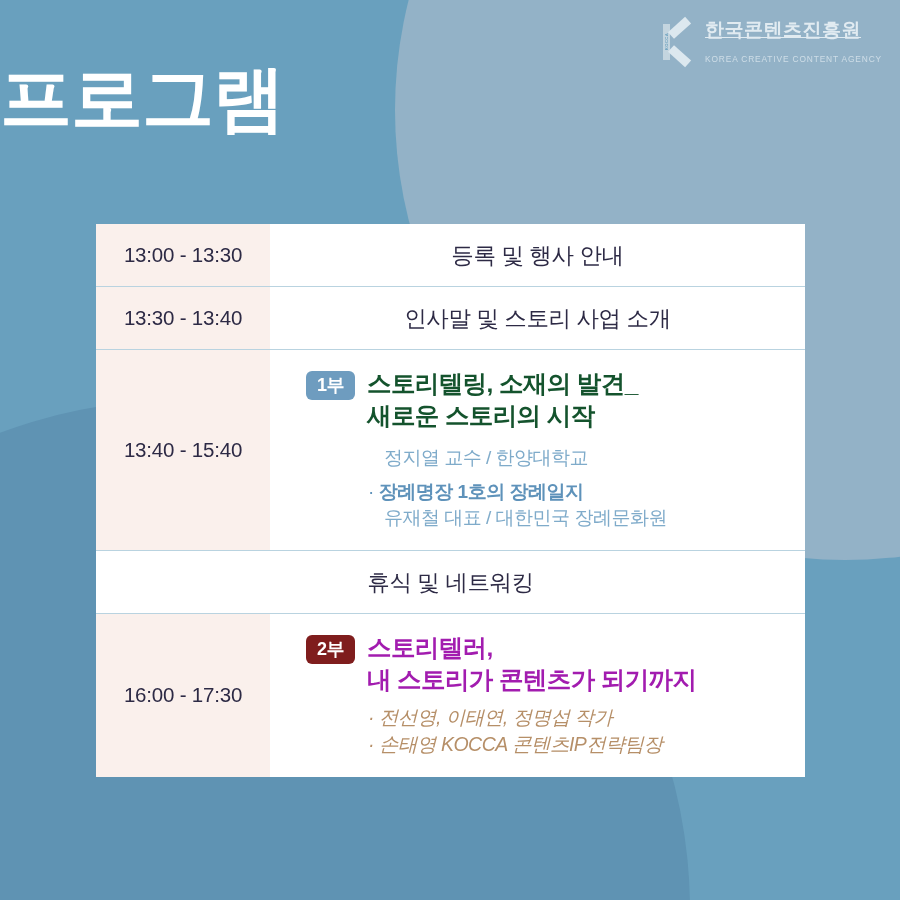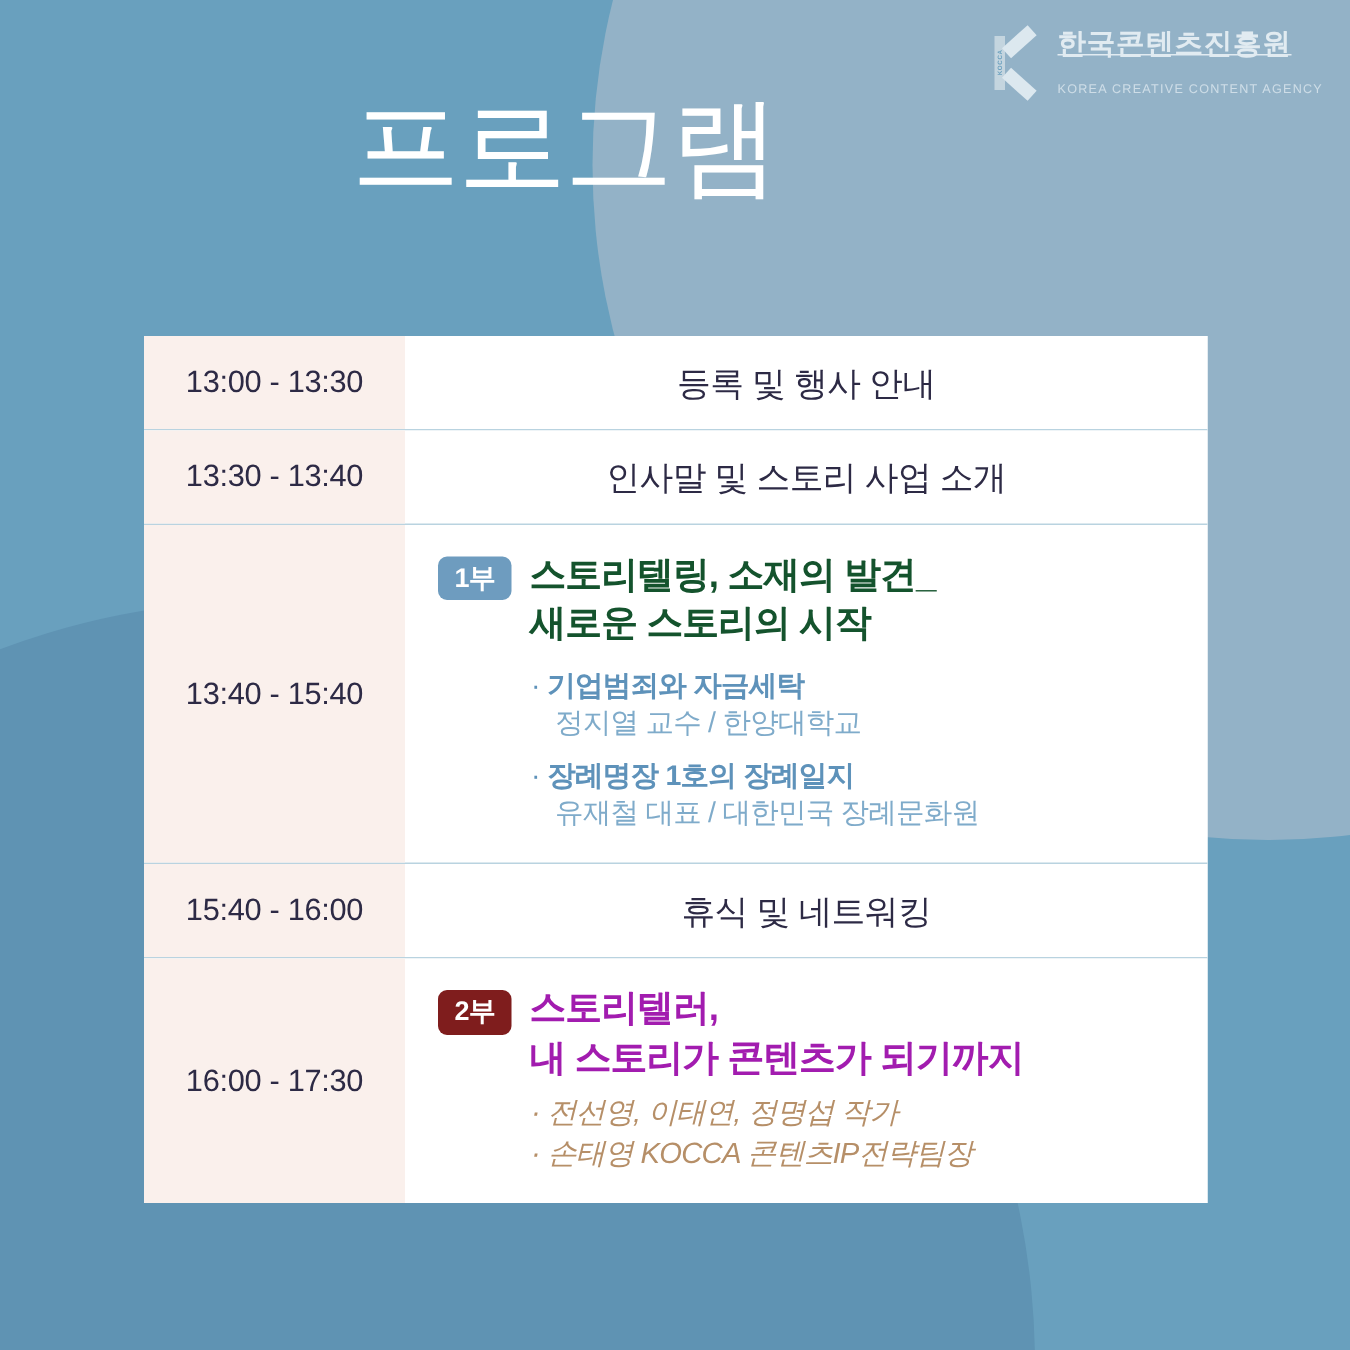--- a/index.html
+++ b/index.html
@@ -121,23 +121,23 @@
     display: block;
     margin-top: 16px;
   }
 
   
   #page-title {
     position: absolute;
     top: 62px;
     left: 0;
     width: 753px;
-    text-align: center;
+    text-align: left;
     font-size: 72px;
-    font-weight: normal;
+    font-weight: bold;
     color: #ffffff;
     letter-spacing: -1px;
     line-height: 1;
   }
 
   
   #schedule {
     position: absolute;
     left: 96px;
     top: 224px;
@@ -177,21 +177,21 @@
   }
 
   .row-simple { height: 62px; }
   .row-simple .content-cell {
     font-size: 22.5px;
     color: #2d2a45;
     letter-spacing: -.4px;
     text-align: center;
   }
 
-  .row-session .content-cell { padding: 18px 22px 20px; justify-content: flex-end; }
+  .row-session .content-cell { padding: 18px 36px 20px; justify-content: flex-end; }
 
   
   .session-head {
     display: flex;
     align-items: flex-start;
     gap: 12px;
   }
   .badge {
     flex: 0 0 auto;
     display: inline-block;
@@ -292,34 +292,32 @@
       <div class="time-cell">13:40 - 15:40</div>
       <div class="content-cell">
         <div class="session-head">
           <span class="badge badge-blue">1부</span>
           <span class="session-title title-blue">스토리텔링, 소재의 발견_
 새로운 스토리의 시작</span>
         </div>
         <div class="session-body">
           <div class="speakers">
             <div class="spk">
-              <div class="spk-title c-blue-strong"><span class="dot">·</span><span>기업범죄와 자금세탁</span></div>
               <div class="spk-person c-blue-soft">정지열 교수 / 한양대학교</div>
             </div>
             <div class="spk">
               <div class="spk-title c-blue-strong"><span class="dot">·</span><span>장례명장 1호의 장례일지</span></div>
               <div class="spk-person c-blue-soft">유재철 대표 / 대한민국 장례문화원</div>
             </div>
           </div>
         </div>
       </div>
     </div>
 
     <div class="row row-simple">
-      <div class="time-cell">15:40 - 16:00</div>
       <div class="content-cell">휴식 및 네트워킹</div>
     </div>
 
     <div class="row row-session">
       <div class="time-cell">16:00 - 17:30</div>
       <div class="content-cell">
         <div class="session-head">
           <span class="badge badge-brown">2부</span>
           <span class="session-title title-brown">스토리텔러,
 내 스토리가 콘텐츠가 되기까지</span>

